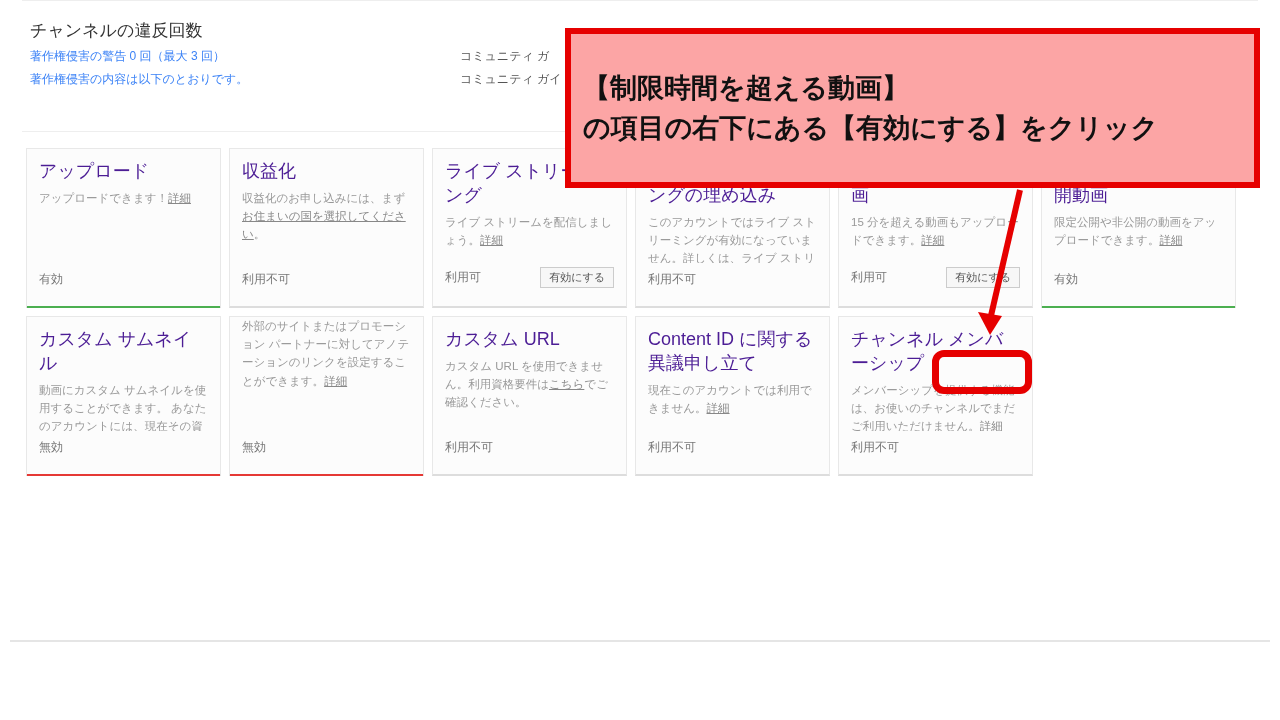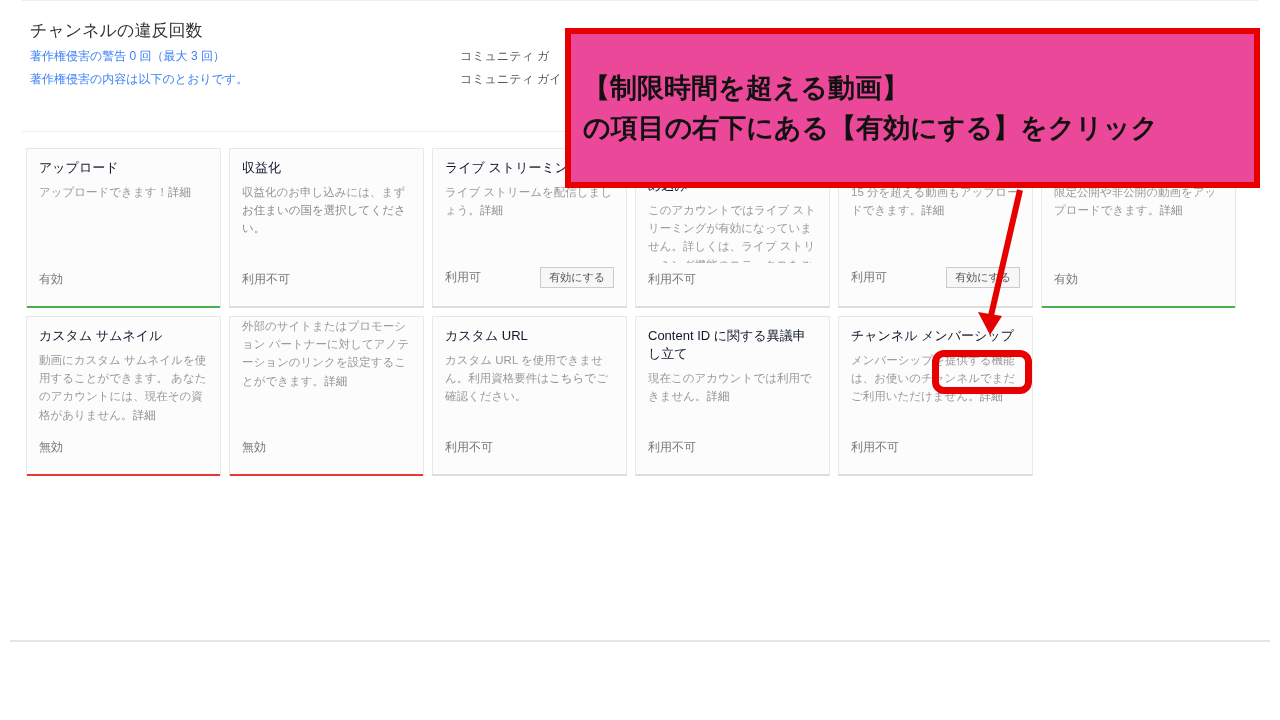--- a/index.html
+++ b/index.html
@@ -57,33 +57,34 @@
     height: 160px;
     background: #fcfcfc;
     border: 1px solid #e8e8e8;
     border-bottom: 2px solid #ddd;
     display: flex;
     flex-direction: column;
     position: relative;
   }
   .card-head {
     padding: 10px 12px 6px 12px;
-    font-size: 13px;
-    color: #0f172a;
+    font-size: 18px;
+    color: #4c1d95;
   }
   .card-body {
     padding: 0 12px;
     font-size: 11.5px;
     color: #999;
     line-height: 1.6;
     flex: 1;
     overflow: hidden;
   }
   .card-body a, .link {
     color: #888;
+    text-decoration: underline;
     cursor: pointer;
   }
   .card-foot {
     padding: 8px 12px 18px 12px;
     font-size: 12px;
     color: #777;
     display: flex;
     justify-content: space-between;
     align-items: center;
   }
@@ -104,21 +105,21 @@
     cursor: pointer;
   }
   
   .anno-box {
     position: absolute;
     top: 28px;
     left: 565px;
     width: 695px;
     height: 160px;
     border: 6px solid #e60000;
-    background: #ec4899;
+    background: #fca5a5;
     z-index: 50;
     display: flex;
     flex-direction: column;
     justify-content: center;
     padding: 8px 12px;
   }
   .anno-text {
     font-size: 27px;
     font-weight: 700;
     color: #111;

